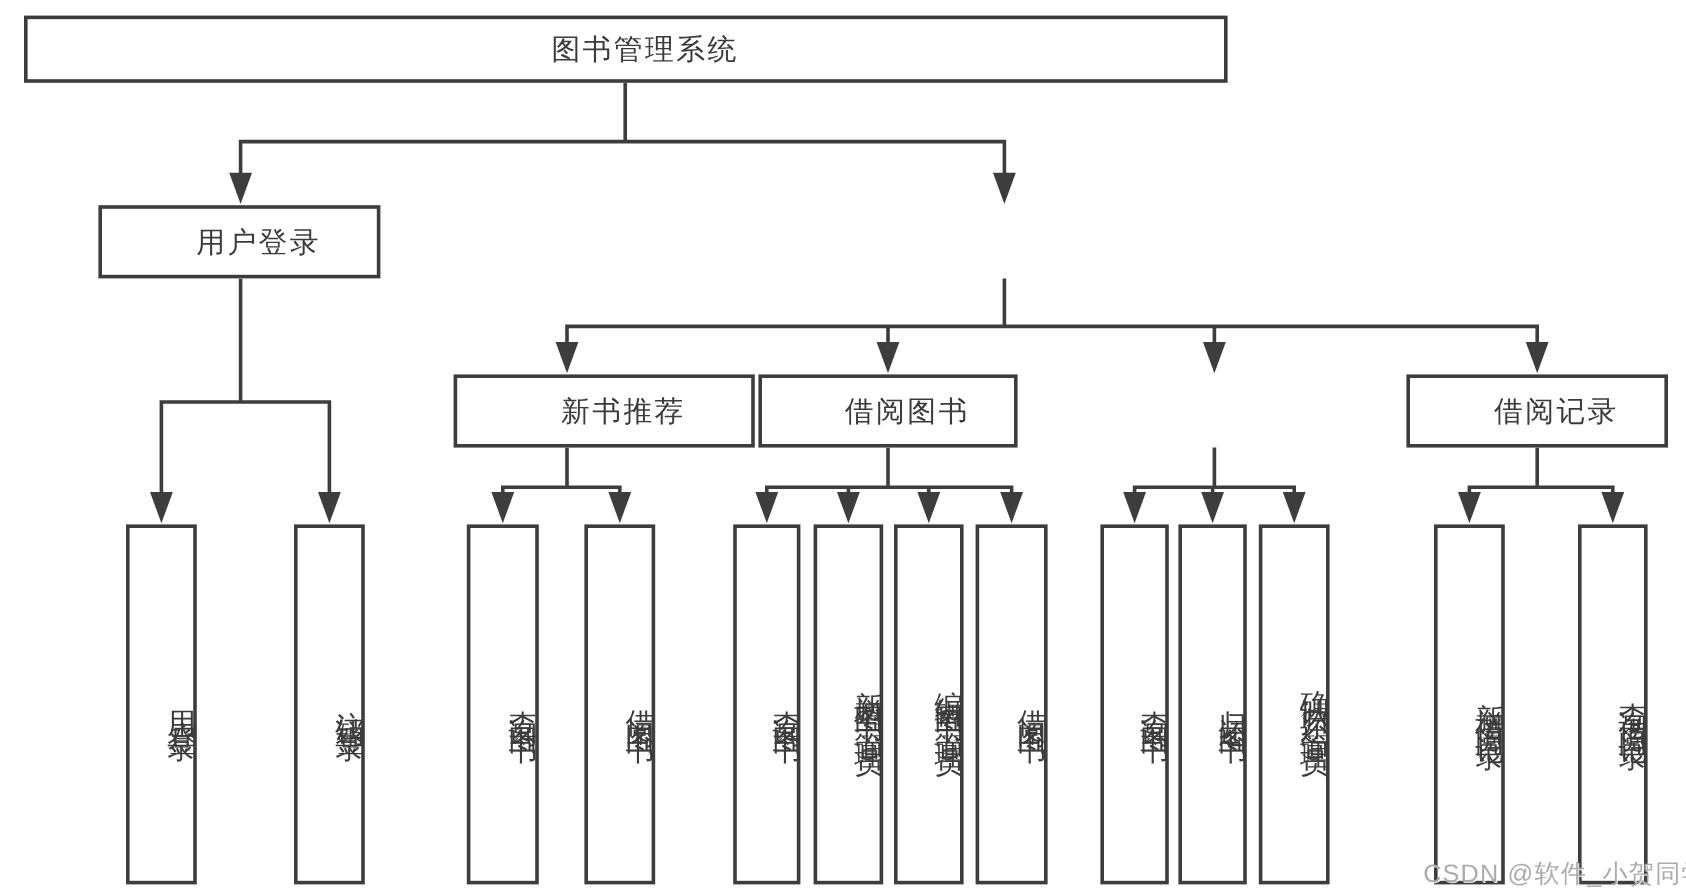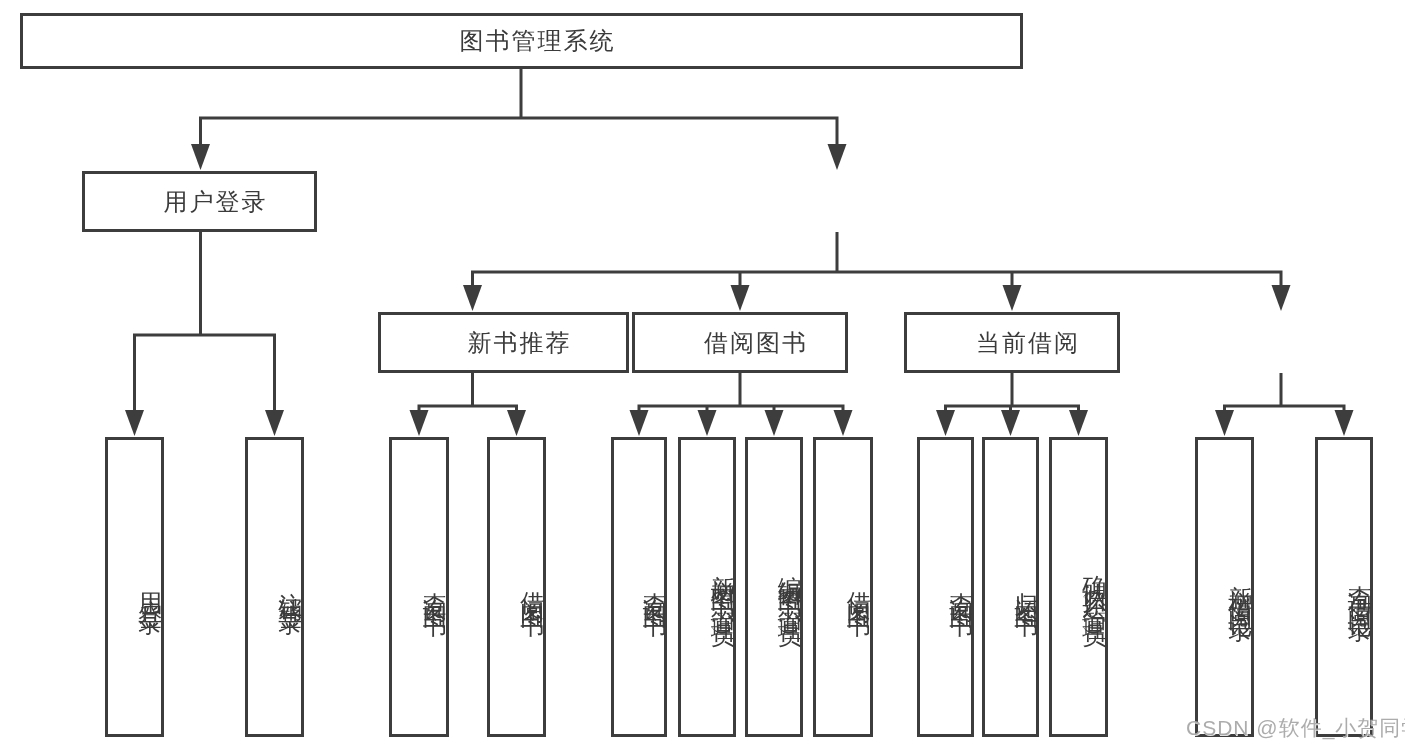--- a/index.html
+++ b/index.html
@@ -98,22 +98,22 @@
   <div class="node hnode lvl2" style="left:82px;width:235px;">
     <span>用户登录</span>
   </div>
 
   <div class="node hnode lvl3" style="left:378px;width:251px;">
     <span>新书推荐</span>
   </div>
   <div class="node hnode lvl3" style="left:632px;width:216px;">
     <span>借阅图书</span>
   </div>
-  <div class="node hnode lvl3" style="left:904px;width:216px;">
-    <span>当前借阅</span>
+  <div class="node hnode lvl3" style="left:1172px;width:218px;">
+    <span>借阅记录</span>
   </div>
 
   <div class="node leaf" style="left:105px;width:59px;">
     <span class="vtext">用户登录</span>
   </div>
   <div class="node leaf" style="left:245px;width:59px;">
     <span class="vtext">注销登录</span>
   </div>
   <div class="node leaf" style="left:389px;width:60px;">
     <span class="vtext">查询图书</span>

